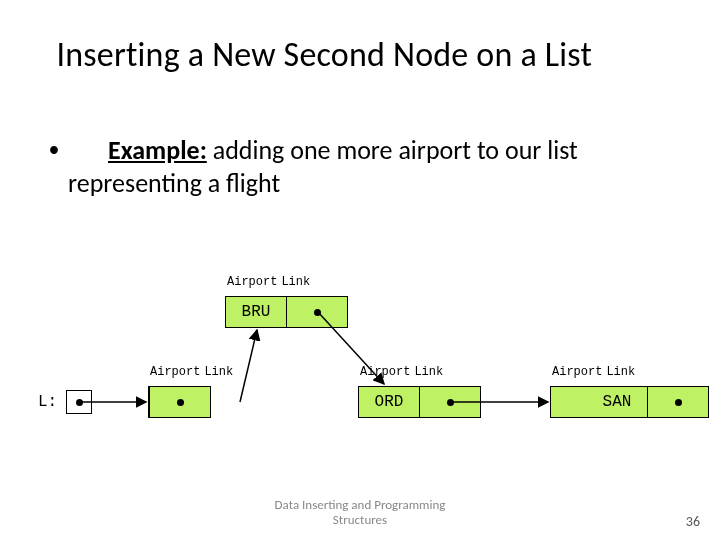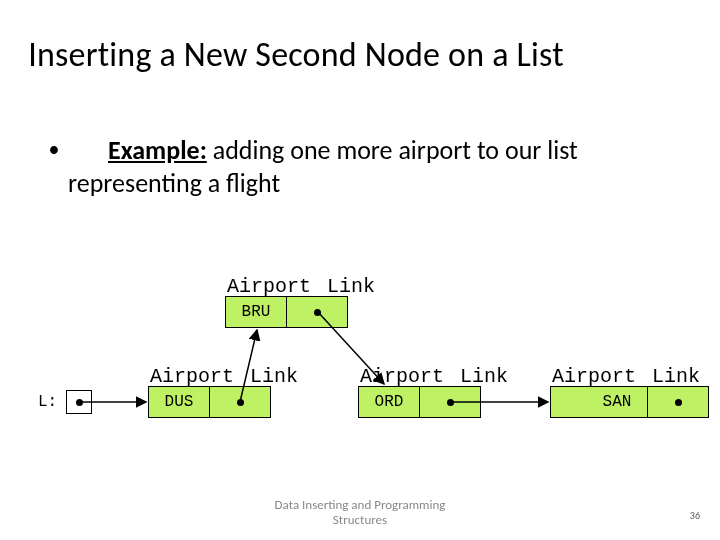--- a/index.html
+++ b/index.html
@@ -16,21 +16,21 @@
   .slide {
     position: relative;
     width: 720px;
     height: 540px;
   }
   .title {
     position: absolute;
     top: 34px;
     left: 0;
     width: 592px;
-    text-align: center;
+    text-align: right;
     font-size: 34px;
     font-weight: 400;
     letter-spacing: 0.2px;
   }
   .body {
     position: absolute;
     top: 134px;
     left: 40px;
     width: 640px;
     font-size: 26px;
@@ -116,31 +116,31 @@
     width: 720px;
     bottom: 12px;
     text-align: center;
     font-size: 13px;
     color: #888;
     line-height: 1.2;
   }
   .page-num {
     position: absolute;
     right: 20px;
-    bottom: 18px;
-    font-size: 10px;
+    bottom: 10px;
+    font-size: 14px;
     color: #555;
   }
 
   .airportlink-lbl {
     position:absolute;
     font-family:"Courier New",Courier,monospace;
-    font-size:20px;
+    font-size:12px;
     display:flex;
-    gap:16px;
+    gap:4px;
   }
 </style>
 </head>
 <body>
 
 <div class="slide">
 
   <div class="title">Inserting a New Second Node on a List</div>
 
   <div class="body">
@@ -167,21 +167,20 @@
   <div class="head-label" style="left:38px; top:393px;">L:</div>
   <div class="head-box" style="left:66px; top:390px;">
     <div class="dot"></div>
   </div>
 
   <div class="airportlink-lbl" style="left:150px; top:365px;">
     <span>Airport</span>
     <span>Link</span>
   </div>
   <div class="node" style="left:148px; top:386px;">
-    <div class="cell">DUS</div>
     <div class="divider"></div>
     <div class="dot-wrap">
         <div class="dot"></div>
       </div>
   </div>
 
   <div class="airportlink-lbl" style="left:360px; top:365px;">
     <span>Airport</span>
     <span>Link</span>
   </div>

